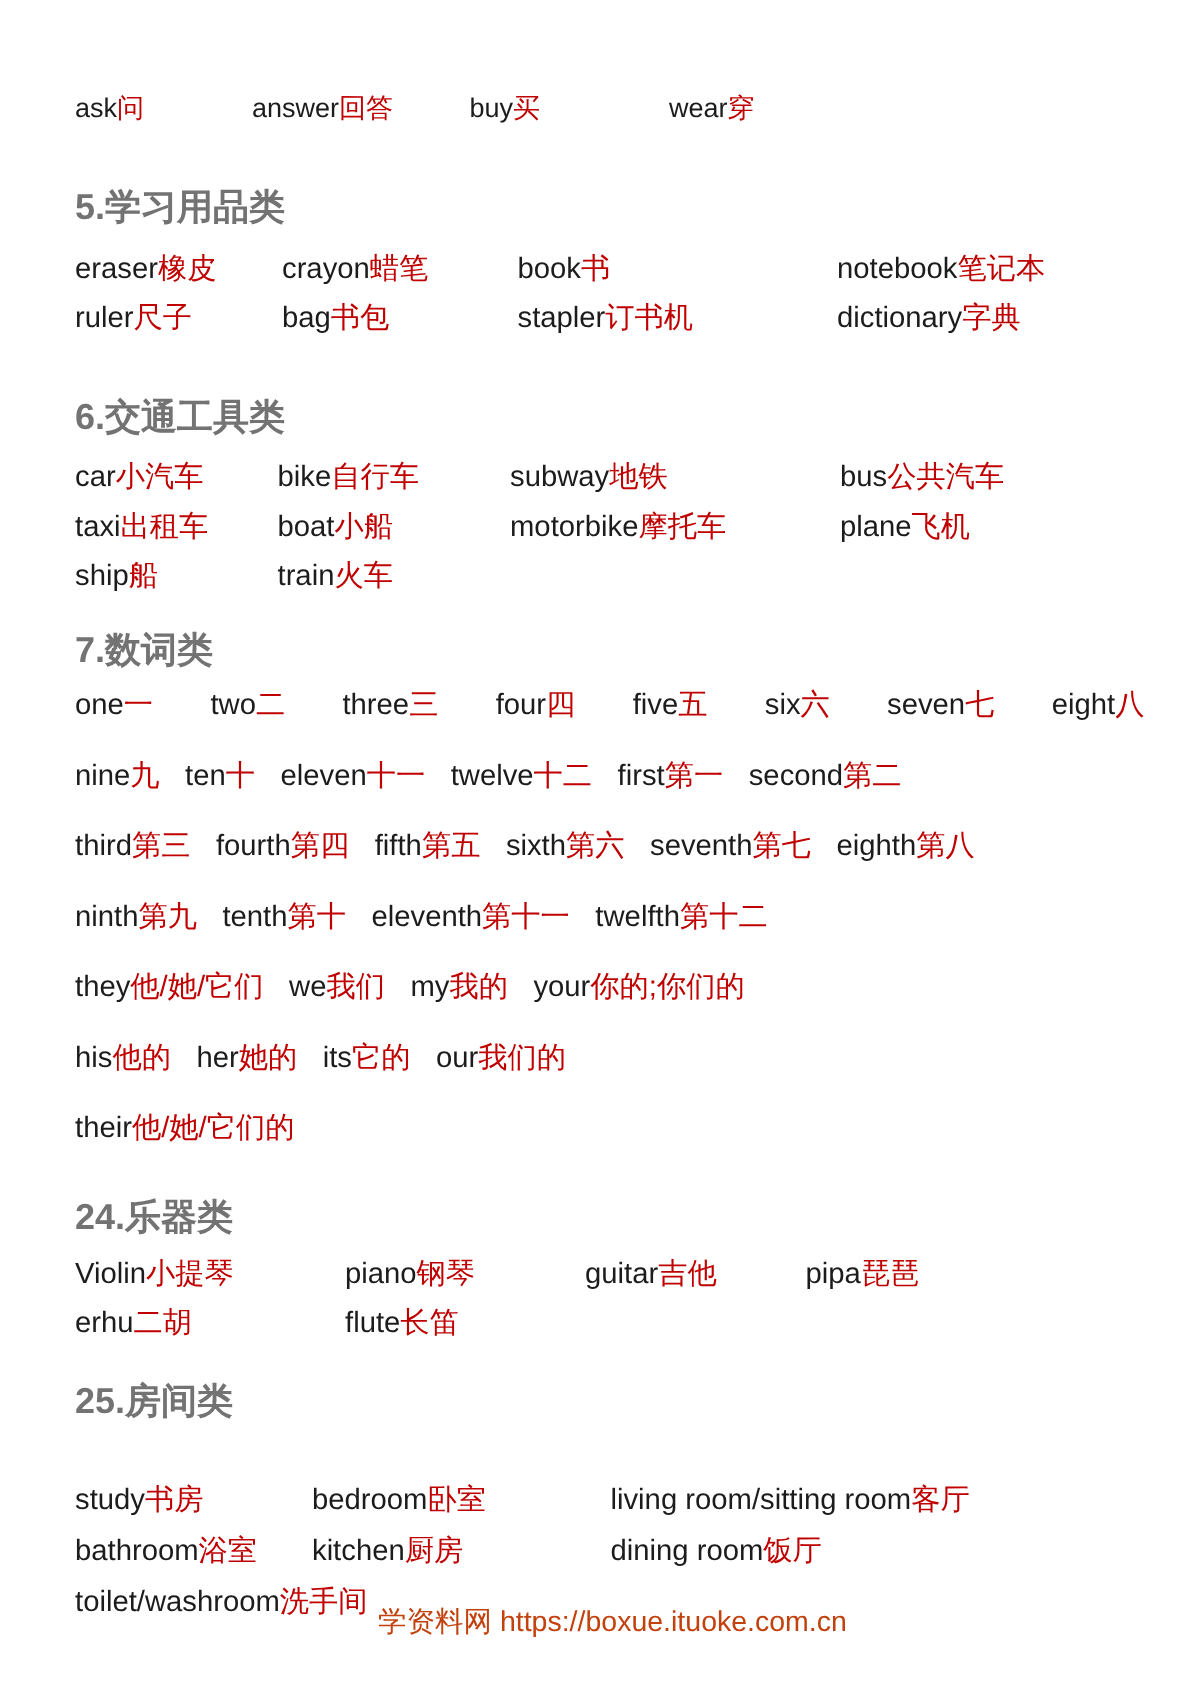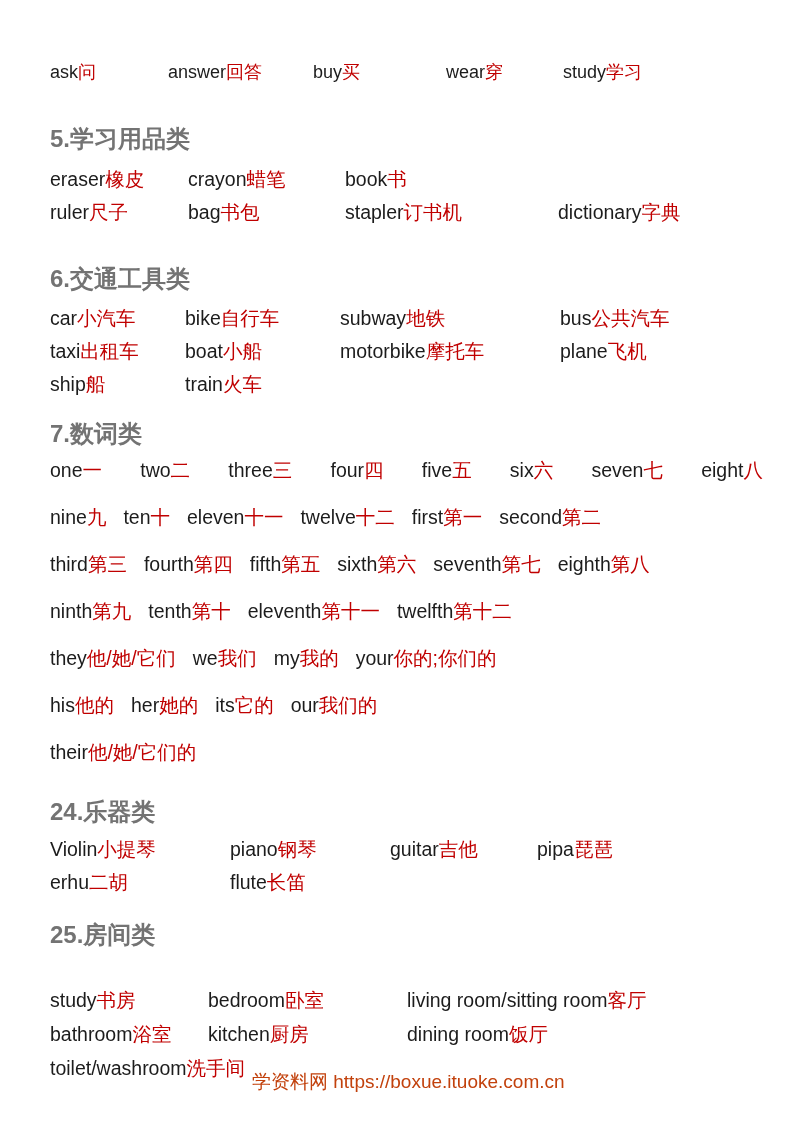--- a/index.html
+++ b/index.html
@@ -59,29 +59,29 @@
 </style>
 </head>
 <body>
 
 <div class="page">
   <div id="intro-row">
       <span class="vitem"><span class="en">ask</span><span class="zh">问</span></span>
       <span class="vitem"><span class="en">answer</span><span class="zh">回答</span></span>
       <span class="vitem"><span class="en">buy</span><span class="zh">买</span></span>
       <span class="vitem"><span class="en">wear</span><span class="zh">穿</span></span>
-      <span class="vitem"><span class="en">study</span><span class="zh">学习</span></span>
     </div>
   <div id="sections">
       <section class="sec sec-supplies">
         <h2 class="sec-title">5.学习用品类</h2>
         <div class="vrow">
           <span class="vitem"><span class="en">eraser</span><span class="zh">橡皮</span></span>
           <span class="vitem"><span class="en">crayon</span><span class="zh">蜡笔</span></span>
           <span class="vitem"><span class="en">book</span><span class="zh">书</span></span>
+          <span class="vitem"><span class="en">notebook</span><span class="zh">笔记本</span></span>
         </div>
         <div class="vrow">
           <span class="vitem"><span class="en">ruler</span><span class="zh">尺子</span></span>
           <span class="vitem"><span class="en">bag</span><span class="zh">书包</span></span>
           <span class="vitem"><span class="en">stapler</span><span class="zh">订书机</span></span>
           <span class="vitem"><span class="en">dictionary</span><span class="zh">字典</span></span>
         </div>
       </section>
       <section class="sec sec-transport">
         <h2 class="sec-title">6.交通工具类</h2>

